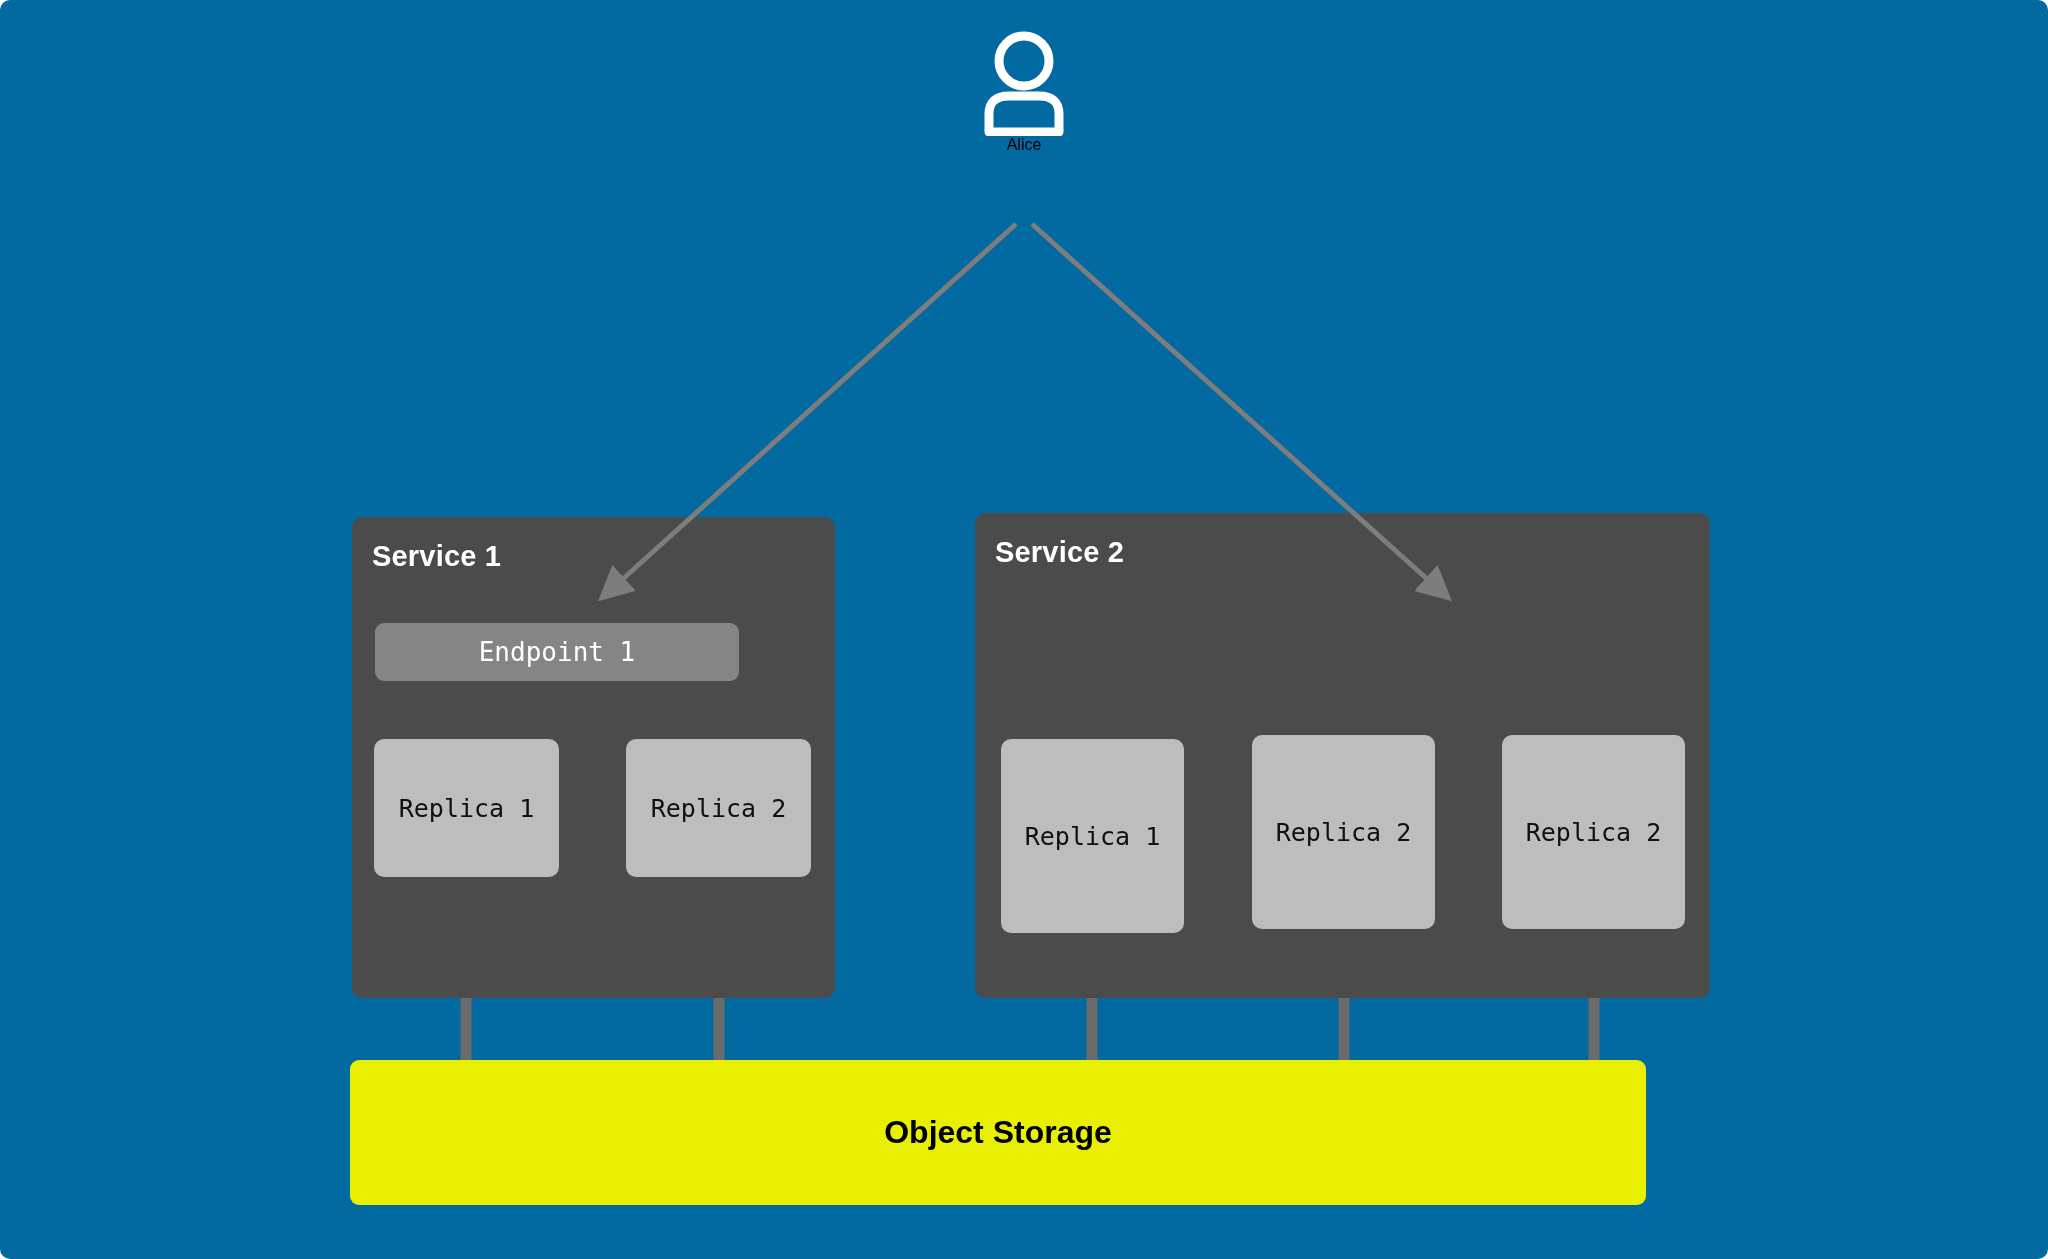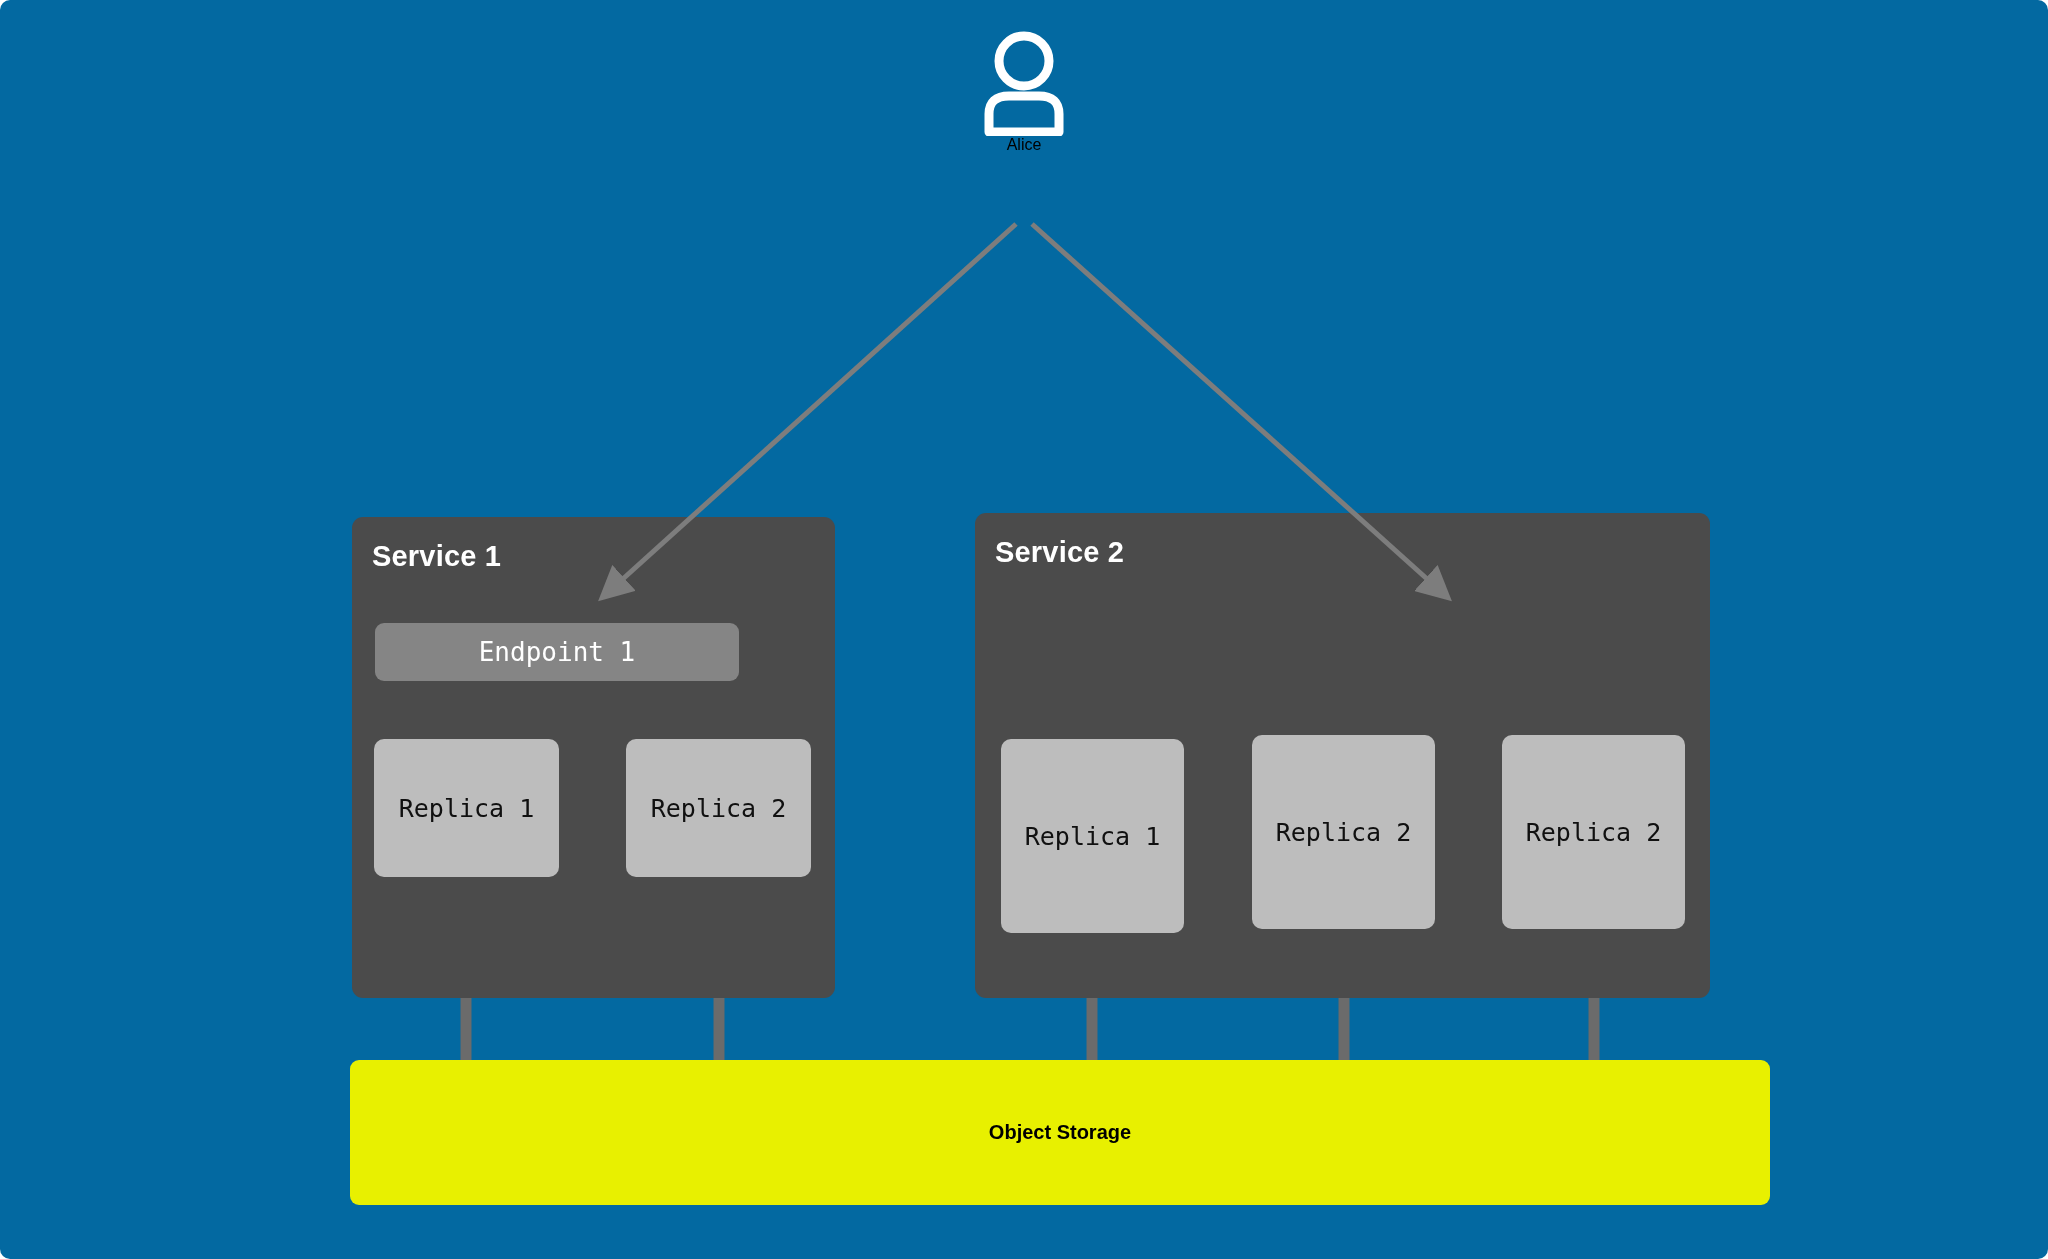--- a/index.html
+++ b/index.html
@@ -123,26 +123,26 @@
   #s1-replica-1 { left: 626px; top: 739px; width: 185px; height: 138px; }
   #s2-replica-0 { left: 1001px; top: 739px; width: 183px; height: 194px; }
   #s2-replica-1 { left: 1252px; top: 735px; width: 183px; height: 194px; }
   #s2-replica-2 { left: 1502px; top: 735px; width: 183px; height: 194px; }
 
   
   #object-storage {
     position: absolute;
     left: 350px;
     top: 1060px;
-    width: 1420px;
+    width: 1296px;
     height: 145px;
     background: #e8f000;
     border-radius: 9px;
     color: #000000;
-    font-size: 20px;
+    font-size: 32px;
     font-weight: bold;
     display: flex;
     align-items: center;
     justify-content: center;
     z-index: 5;
   }
 </style>
 </head>
 <body>
 

